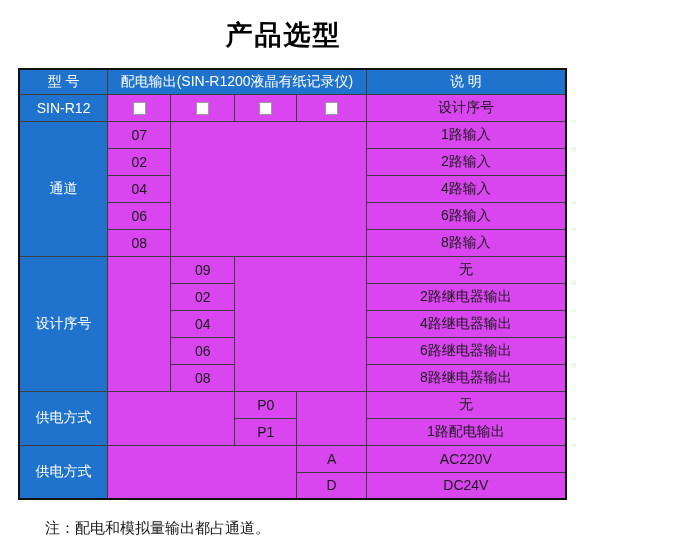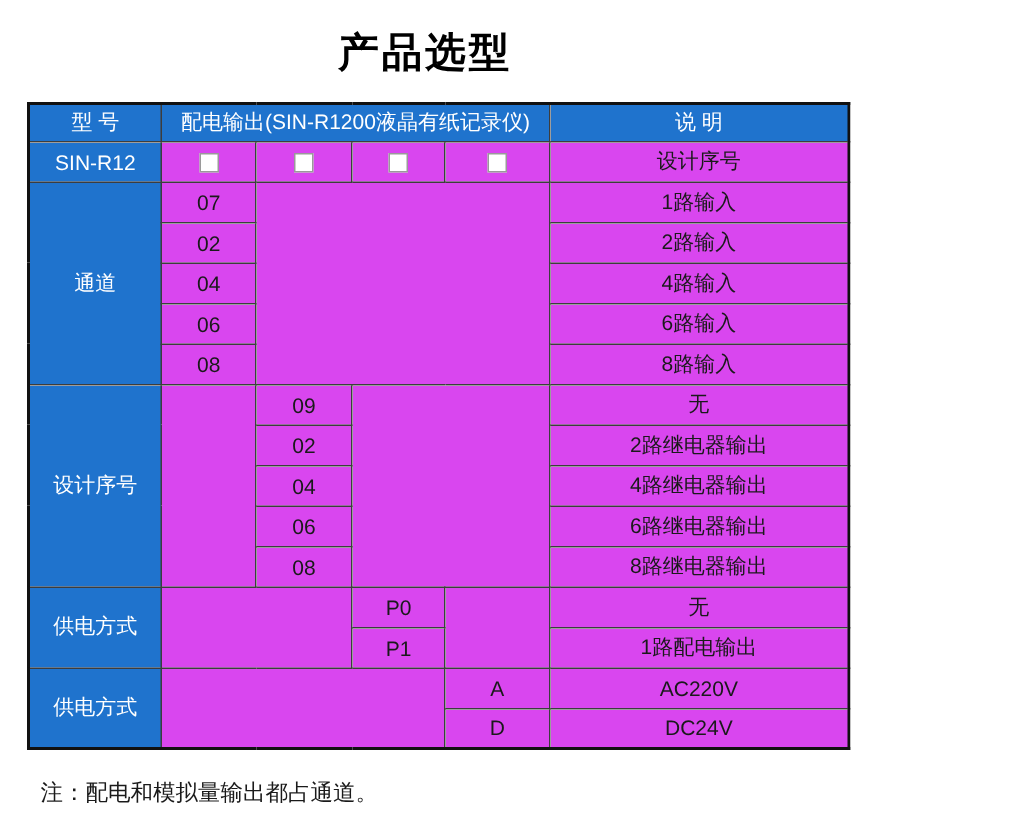--- a/index.html
+++ b/index.html
@@ -52,21 +52,21 @@
   th.blue { font-size: 15px; }
   .cb {
     display: inline-block;
     width: 11px;
     height: 11px;
     border: 1px solid #9a9a9a;
     background: #ffffff;
     vertical-align: middle;
   }
   .note {
-    margin: 19px 0 0 27px;
+    margin: 19px 0 0 45px;
     font-size: 15px;
     color: #1a1a1a;
   }
 </style>
 </head>
 <body>
 
 <div class="page">
 
   <div class="title">产品选型</div>

